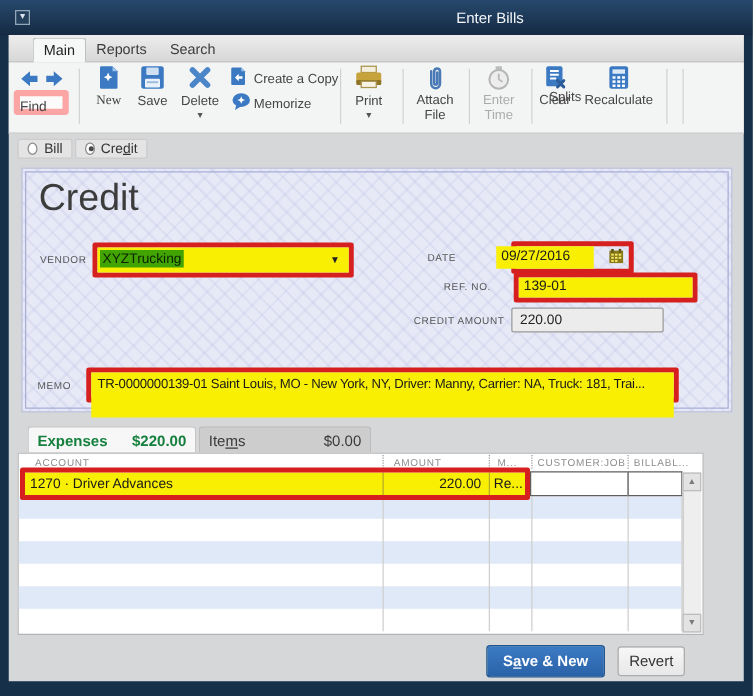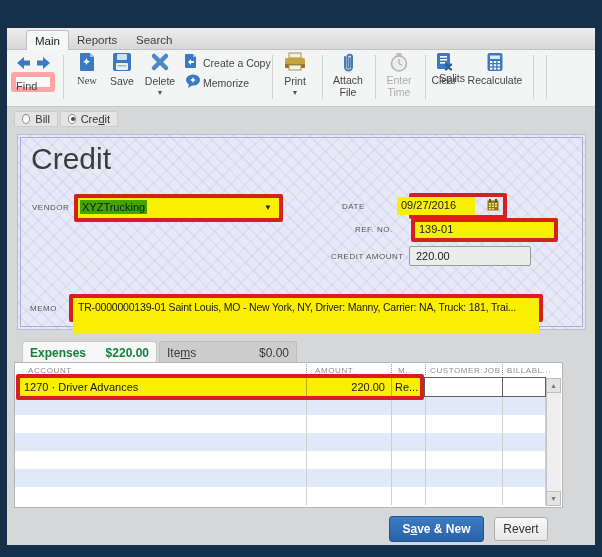--- a/index.html
+++ b/index.html
@@ -106,20 +106,24 @@
     border:1px solid #1f558f; color:#ffffff; font-weight:bold; line-height:24px; }
 
   .icon-wrap { position:absolute; }
   svg { display:block; }
 </style>
 </head>
 <body>
 
 <div class="window">
 
+  <div class="titlebar">
+    <div class="rollup-btn">▼</div>
+    <div class="title-text">Enter Bills</div>
+  </div>
 
   <div class="content-bg"></div>
 
   <div class="tabbar"></div>
   <div class="navtab active" style="left:26px;">Main</div>
   <div class="navtab" style="left:69px;">Reports</div>
   <div class="navtab" style="left:128px;">Search</div>
 
   <div class="toolbar"></div>
 

